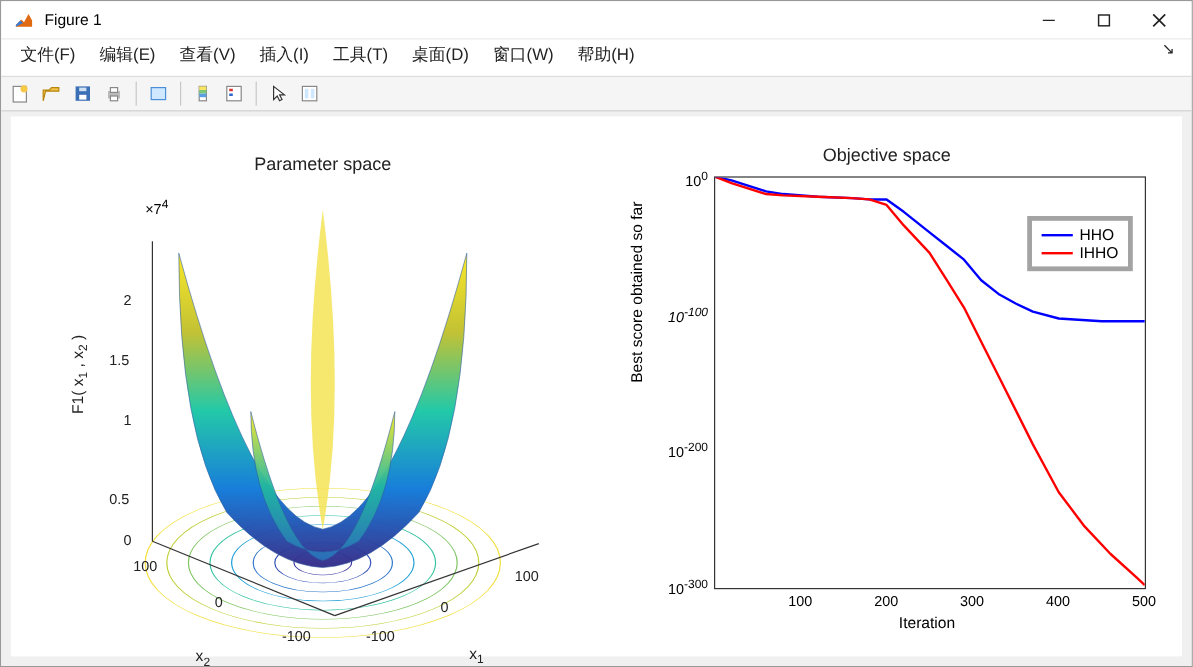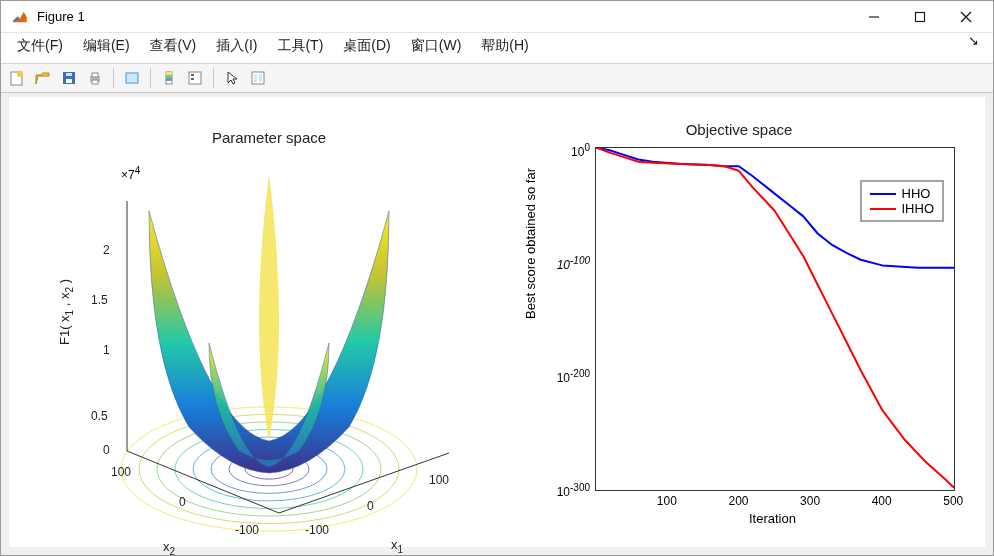--- a/index.html
+++ b/index.html
@@ -20,21 +20,21 @@
   .canvas { position: absolute; left: 8px; top: 4px; right: 8px; bottom: 8px; background: #fff; }
   .panel { position: absolute; }
   .panel.left { left: 40px; top: 4px; width: 440px; height: 430px; margin-top: 26px; }
   .panel.right { left: 500px; top: 4px; width: 460px; height: 430px; margin-top: 18px; }
   .chart-title { text-align: center; font-size: 15px; color: #222; margin-top: 2px; }
   .axes-right { position: absolute; left: 86px; top: 28px; width: 360px; height: 344px; border: 1px solid #333; background: #fff; }
   .ylabel-right { position: absolute; left: 14px; top: 200px; transform: rotate(-90deg); transform-origin: left top; font-size: 13px; }
   .xlabel-right { position: absolute; left: 240px; top: 392px; font-size: 13px; }
   .ytick { position: absolute; right: 100%; padding-right: 6px; font-size: 12px; transform: translateY(-50%); white-space: nowrap; }
   .xtick { position: absolute; top: 100%; padding-top: 4px; font-size: 12px; transform: translateX(-50%); }
-  .legend { position: absolute; right: 10px; top: 32px; background: #fff; border: 2px solid #a3a3a3; padding: 4px 8px; font-size: 13px; }
+  .legend { position: absolute; right: 10px; top: 32px; background: #fff; border: 4px solid #a3a3a3; padding: 4px 8px; font-size: 13px; }
   .lg-row { display: flex; align-items: center; gap: 6px; }
   .lg-line { width: 26px; height: 2px; }
   .watermark { position: absolute; right: 14px; bottom: 10px; font-size: 13px; color: rgba(120,120,120,0.55); pointer-events: none; }
   .surf-img { position: absolute; left: 0; top: 24px; width: 440px; height: 400px; }
   .axis3-label { position: absolute; font-size: 13px; color: #222; }
   .axis3-tick { position: absolute; font-size: 12px; color: #222; }
   .mult { position: absolute; font-size: 12px; }
   .sub { font-size: 10px; vertical-align: sub; }
 </style>
 </head>

